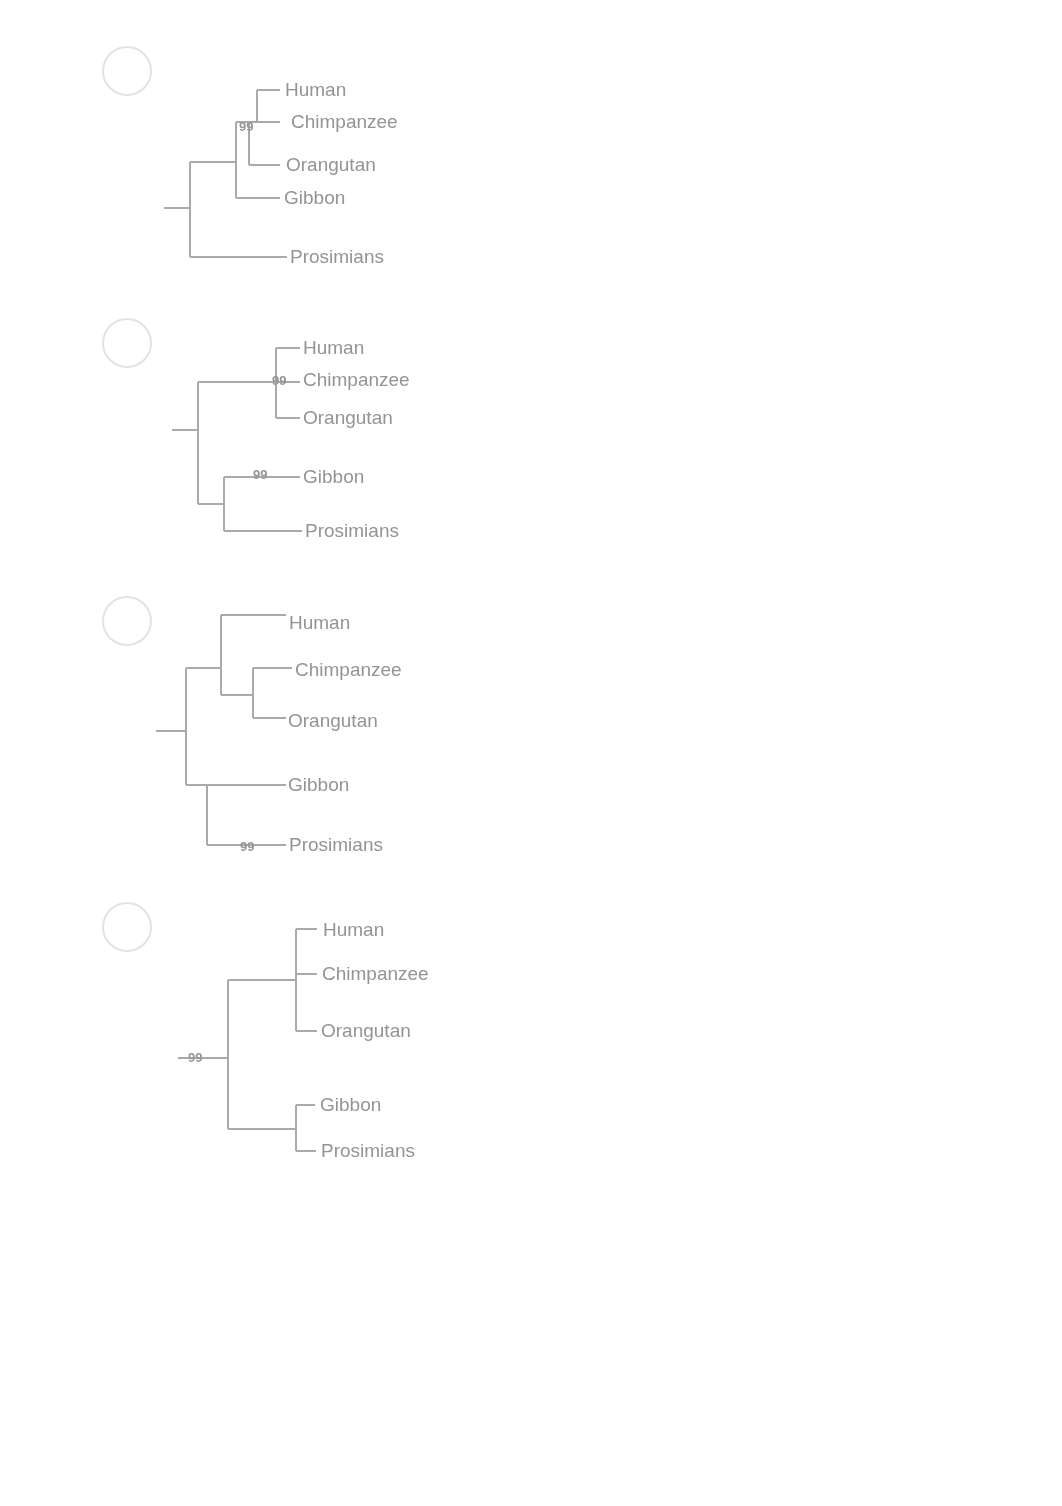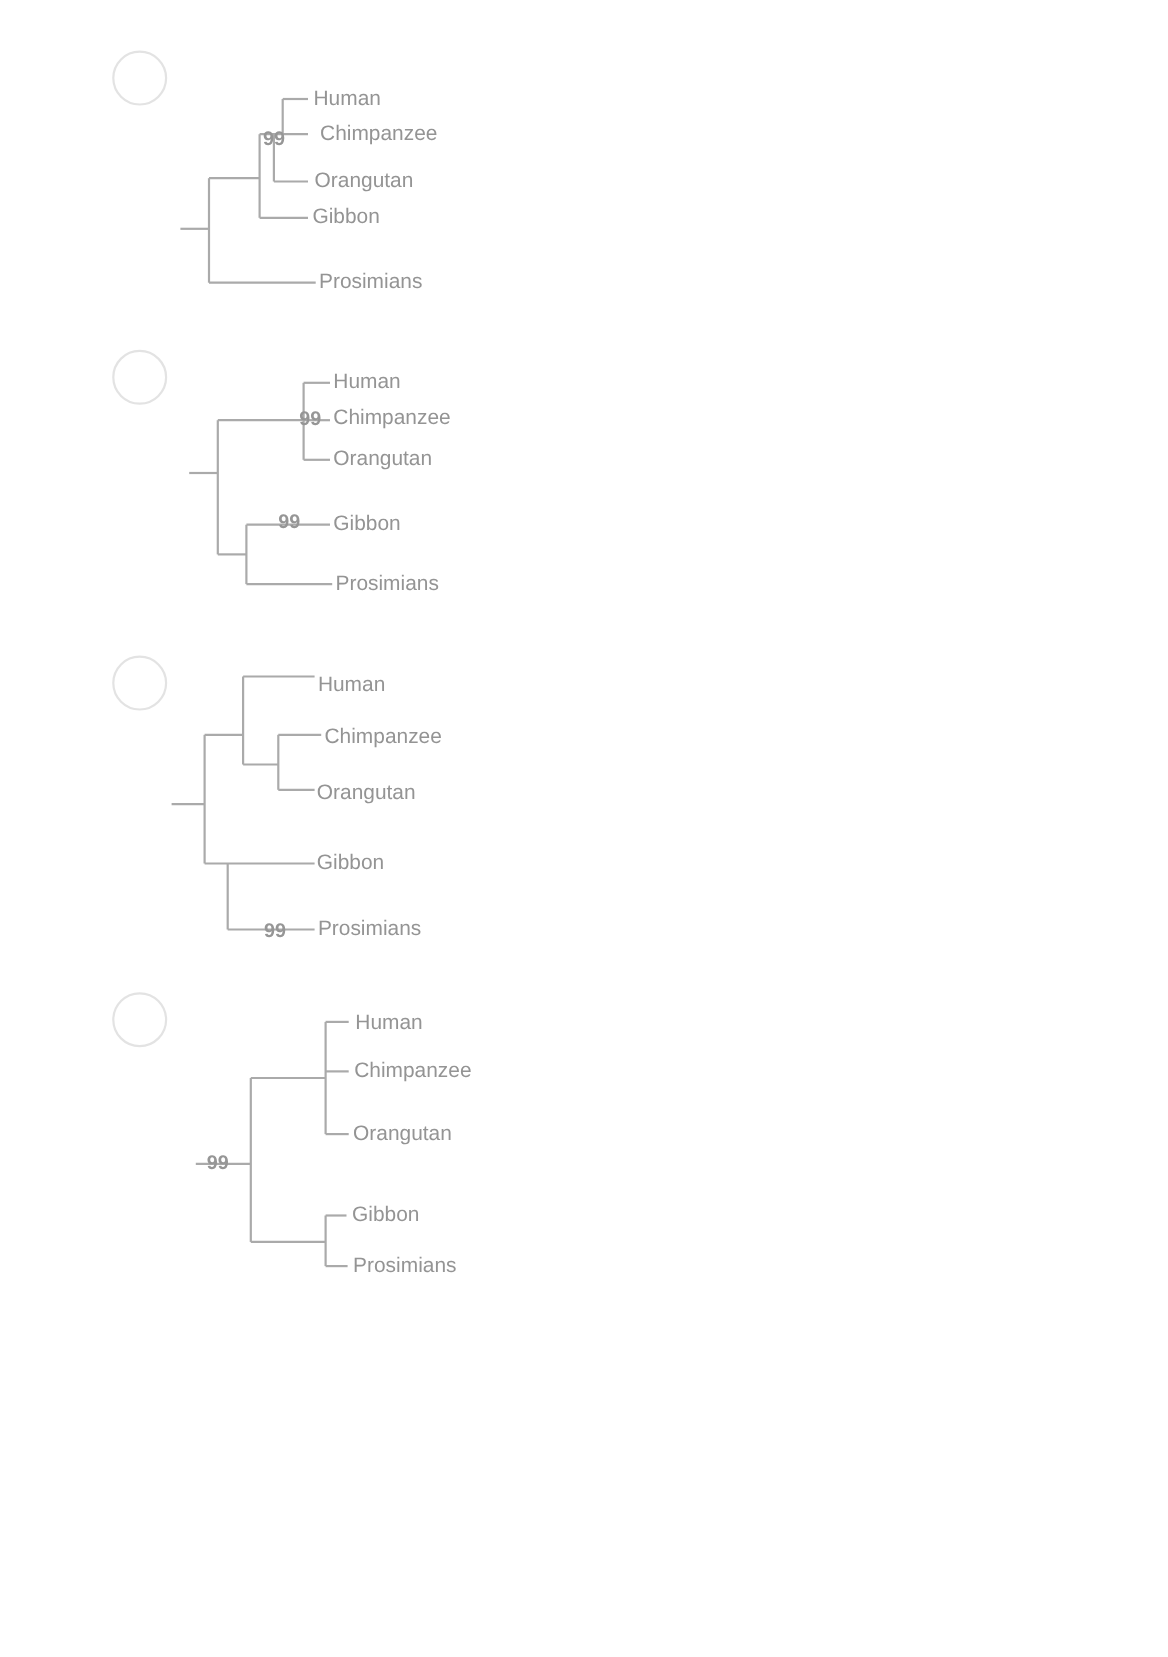--- a/index.html
+++ b/index.html
@@ -6,21 +6,21 @@
   html,body{margin:0;padding:0;background:#ffffff;}
   body{width:1062px;height:1506px;background:#ffffff;
        font-family:"Liberation Sans",sans-serif;-webkit-font-smoothing:antialiased;}
   .page{position:relative;width:1062px;height:1506px;background:#ffffff;overflow:hidden;
         --line:#aaaaaa; --label:#949494; --node:#969696; --radio:#e3e3e3;}
   .option{position:absolute;left:0;top:0;width:1062px;height:1506px;}
   .radio{position:absolute;display:block;box-sizing:border-box;border-radius:50%;
          border:2px solid var(--radio);background:#ffffff;}
   .tree-svg{position:absolute;left:0;top:0;pointer-events:none;}
   .leaf{position:absolute;font-size:19px;line-height:22px;color:var(--label);white-space:nowrap;}
-  .node{position:absolute;font-size:18px;line-height:15px;color:var(--node);
+  .node{position:absolute;font-size:13px;line-height:15px;color:var(--node);
         white-space:nowrap;font-weight:bold;}
 </style>
 </head>
 <body>
 
 <div class="page">
   <div class="option">
     <span class="radio" style="left:102px;top:46px;width:50px;height:50px"></span>
     <svg class="tree-svg" width="1062" height="1506" viewBox="0 0 1062 1506">
         <polyline points="164,208 190,208" fill="none" stroke="#aaaaaa" stroke-width="2"></polyline>

